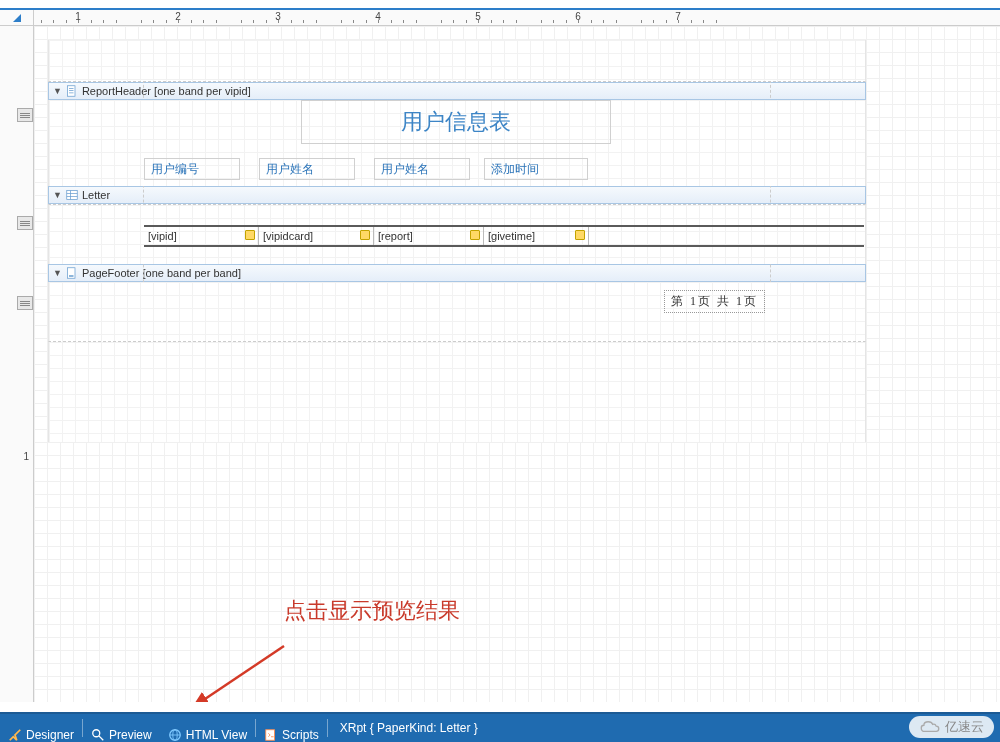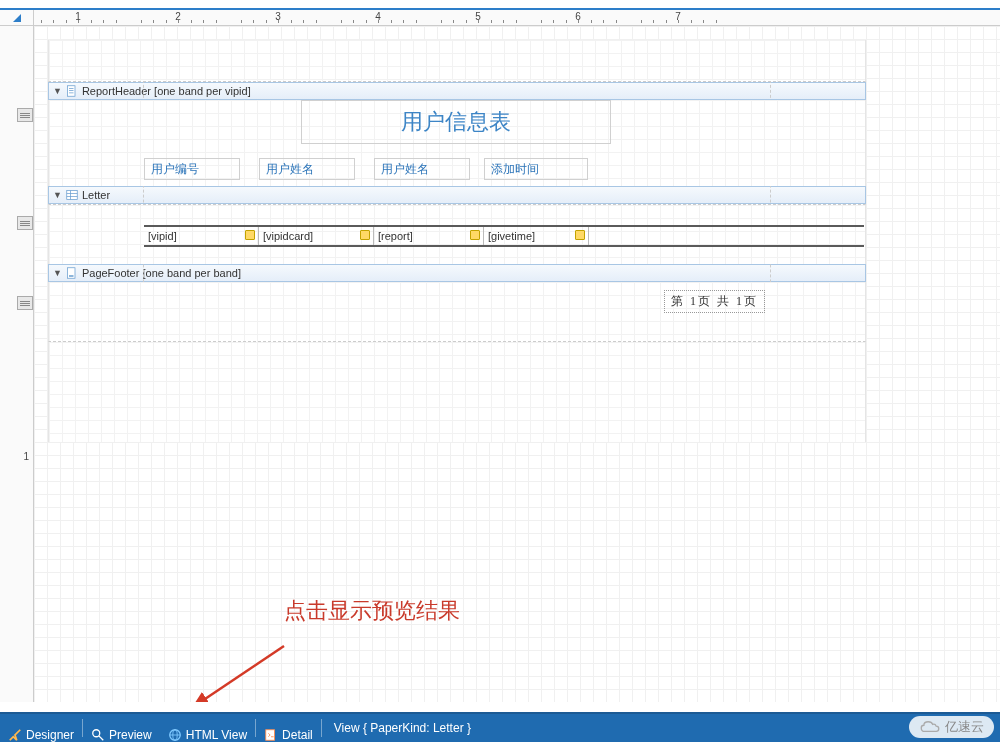--- a/index.html
+++ b/index.html
@@ -291,24 +291,24 @@
         <line x1="2" y1="8" x2="14" y2="8" stroke="#7fc9ff"></line>
       </svg>
     <span>HTML View</span>
   </div>
   <div class="bb-sep"></div>
   <div class="bb-tab">
     <svg class="bb-icon" viewBox="0 0 16 16">
         <rect x="2" y="2" width="10" height="12" fill="#fff" stroke="#ff8c4d"></rect>
         <path d="M5 6 L7 8 L5 10 M8 10 L11 10" stroke="#ff8c4d" stroke-width="1" fill="none"></path>
       </svg>
-    <span>Detail</span>
+    <span>Scripts</span>
   </div>
   <div class="bb-sep"></div>
-  <div class="bb-status">View { PaperKind: Letter }</div>
+  <div class="bb-status">XRpt { PaperKind: Letter }</div>
 </div>
 
 <div class="watermark">
   <svg viewBox="0 0 24 16">
       <path d="M6 13 Q2 13 2 9 Q2 6 5 6 Q5 2 10 2 Q14 2 15 5 Q18 4 19 7 Q22 7 22 10 Q22 13 19 13 Z" fill="none" stroke="#aaa" stroke-width="1.5"></path>
     </svg>
   <span>亿速云</span>
 </div>
 
 </body></html>

